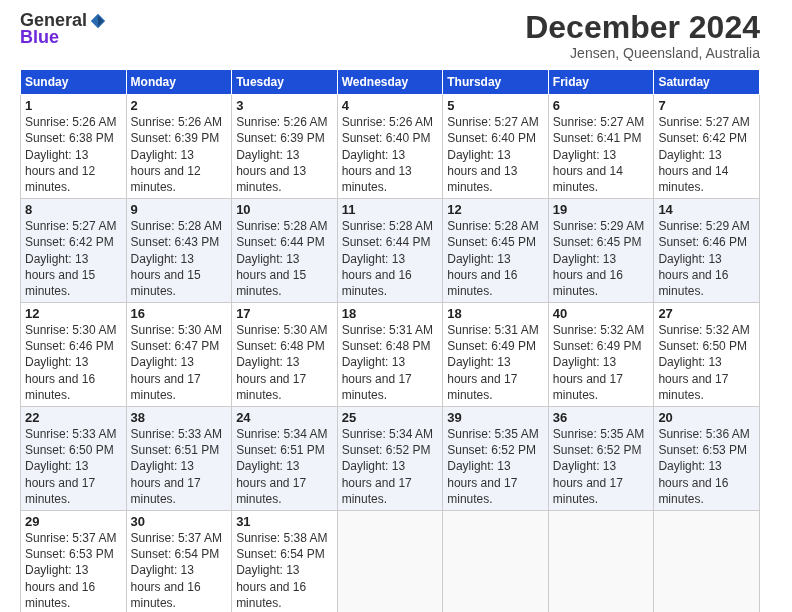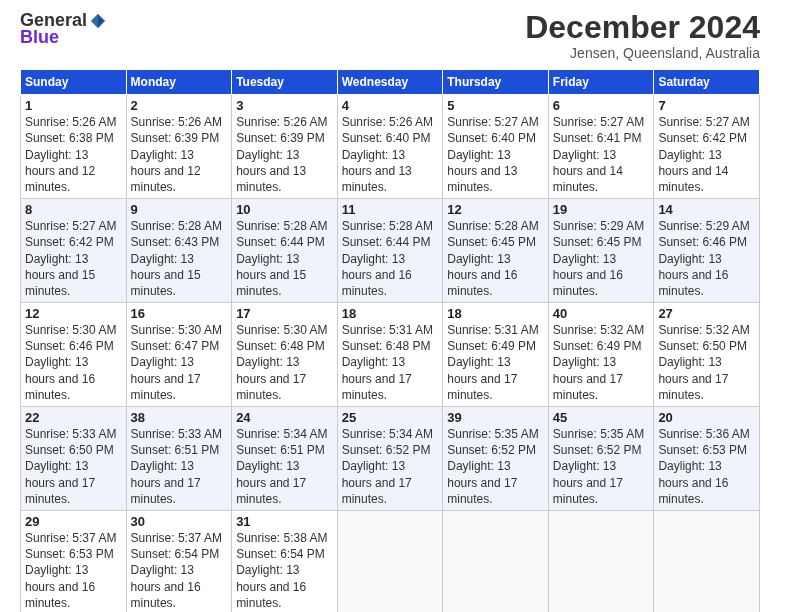--- a/index.html
+++ b/index.html
@@ -237,21 +237,21 @@
       </td>
           <td>
         <span class="day-num">25</span>
         <span class="cell-text">Sunrise: 5:34 AM<br>Sunset: 6:52 PM<br>Daylight: 13 hours and 17 minutes.</span>
       </td>
           <td>
         <span class="day-num">39</span>
         <span class="cell-text">Sunrise: 5:35 AM<br>Sunset: 6:52 PM<br>Daylight: 13 hours and 17 minutes.</span>
       </td>
           <td>
-        <span class="day-num">45</span>
+        <span class="day-num">36</span>
         <span class="cell-text">Sunrise: 5:35 AM<br>Sunset: 6:52 PM<br>Daylight: 13 hours and 17 minutes.</span>
       </td>
           <td>
         <span class="day-num">20</span>
         <span class="cell-text">Sunrise: 5:36 AM<br>Sunset: 6:53 PM<br>Daylight: 13 hours and 16 minutes.</span>
       </td>
         </tr>
         <tr>
           <td>
         <span class="day-num">29</span>

